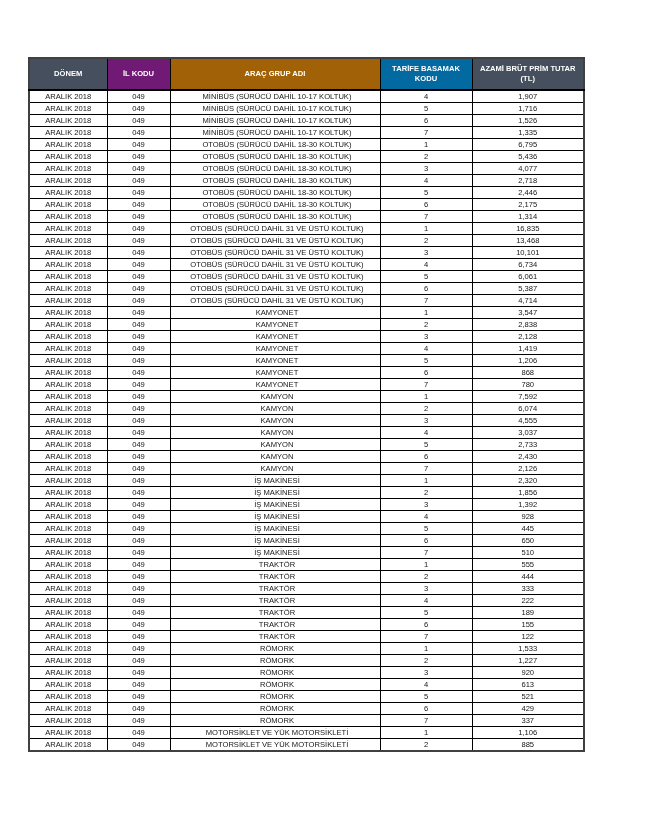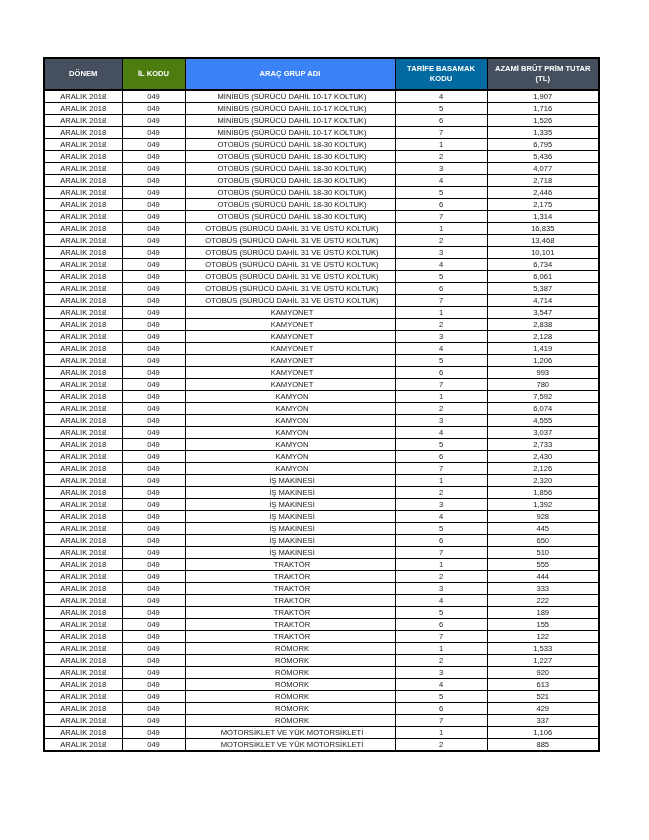--- a/index.html
+++ b/index.html
@@ -9,25 +9,25 @@
     font-family: "Liberation Sans", sans-serif;
   }
   .sheet {
     position: relative;
     width: 649px; height: 840px;
     background: #ffffff;
     overflow: hidden;
   }
   table.tariff {
     position: absolute;
-    left: 43px; top: 57px;
+    left: 28px; top: 57px;
     width: 555px;
     border-collapse: collapse;
     table-layout: fixed;
-    border: 2px solid #000000;
+    border: 2px solid #404040;
   }
   table.tariff col.c-donem  { width: 78px; }
   table.tariff col.c-il     { width: 63px; }
   table.tariff col.c-grup   { width: 210px; }
   table.tariff col.c-kod    { width: 92px; }
   table.tariff col.c-tutar  { width: 112px; }
 
   table.tariff thead th {
     color: #ffffff;
     font-size: 7.6px;
@@ -66,22 +66,22 @@
     <colgroup>
       <col class="c-donem">
       <col class="c-il">
       <col class="c-grup">
       <col class="c-kod">
       <col class="c-tutar">
     </colgroup>
     <thead>
       <tr>
         <th style="background: rgb(69, 79, 93); color: rgb(255, 255, 255);">DÖNEM</th>
-        <th style="background: #4d7c0f; color: rgb(255, 255, 255);">İL KODU</th>
-        <th style="background: #3b82f6; color: rgb(255, 255, 255);">ARAÇ GRUP ADI</th>
+        <th style="background: #701a75; color: rgb(255, 255, 255);">İL KODU</th>
+        <th style="background: #a16207; color: rgb(255, 255, 255);">ARAÇ GRUP ADI</th>
         <th style="background: #0369a1; color: rgb(255, 255, 255);">TARİFE BASAMAK KODU</th>
         <th style="background: rgb(69, 79, 93); color: rgb(255, 255, 255);">AZAMİ BRÜT PRİM TUTAR (TL)</th>
       </tr>
     </thead>
     <tbody id="tariff-body">
         <tr>
           <td>ARALIK 2018</td>
           <td>049</td>
           <td class="col-grup">MİNİBÜS (SÜRÜCÜ DAHİL 10-17 KOLTUK)</td>
           <td>4</td>
@@ -239,21 +239,21 @@
           <td>049</td>
           <td class="col-grup">KAMYONET</td>
           <td>5</td>
           <td>1,206</td>
         </tr>
         <tr>
           <td>ARALIK 2018</td>
           <td>049</td>
           <td class="col-grup">KAMYONET</td>
           <td>6</td>
-          <td>993</td>
+          <td>868</td>
         </tr>
         <tr>
           <td>ARALIK 2018</td>
           <td>049</td>
           <td class="col-grup">KAMYONET</td>
           <td>7</td>
           <td>780</td>
         </tr>
         <tr>
           <td>ARALIK 2018</td>

